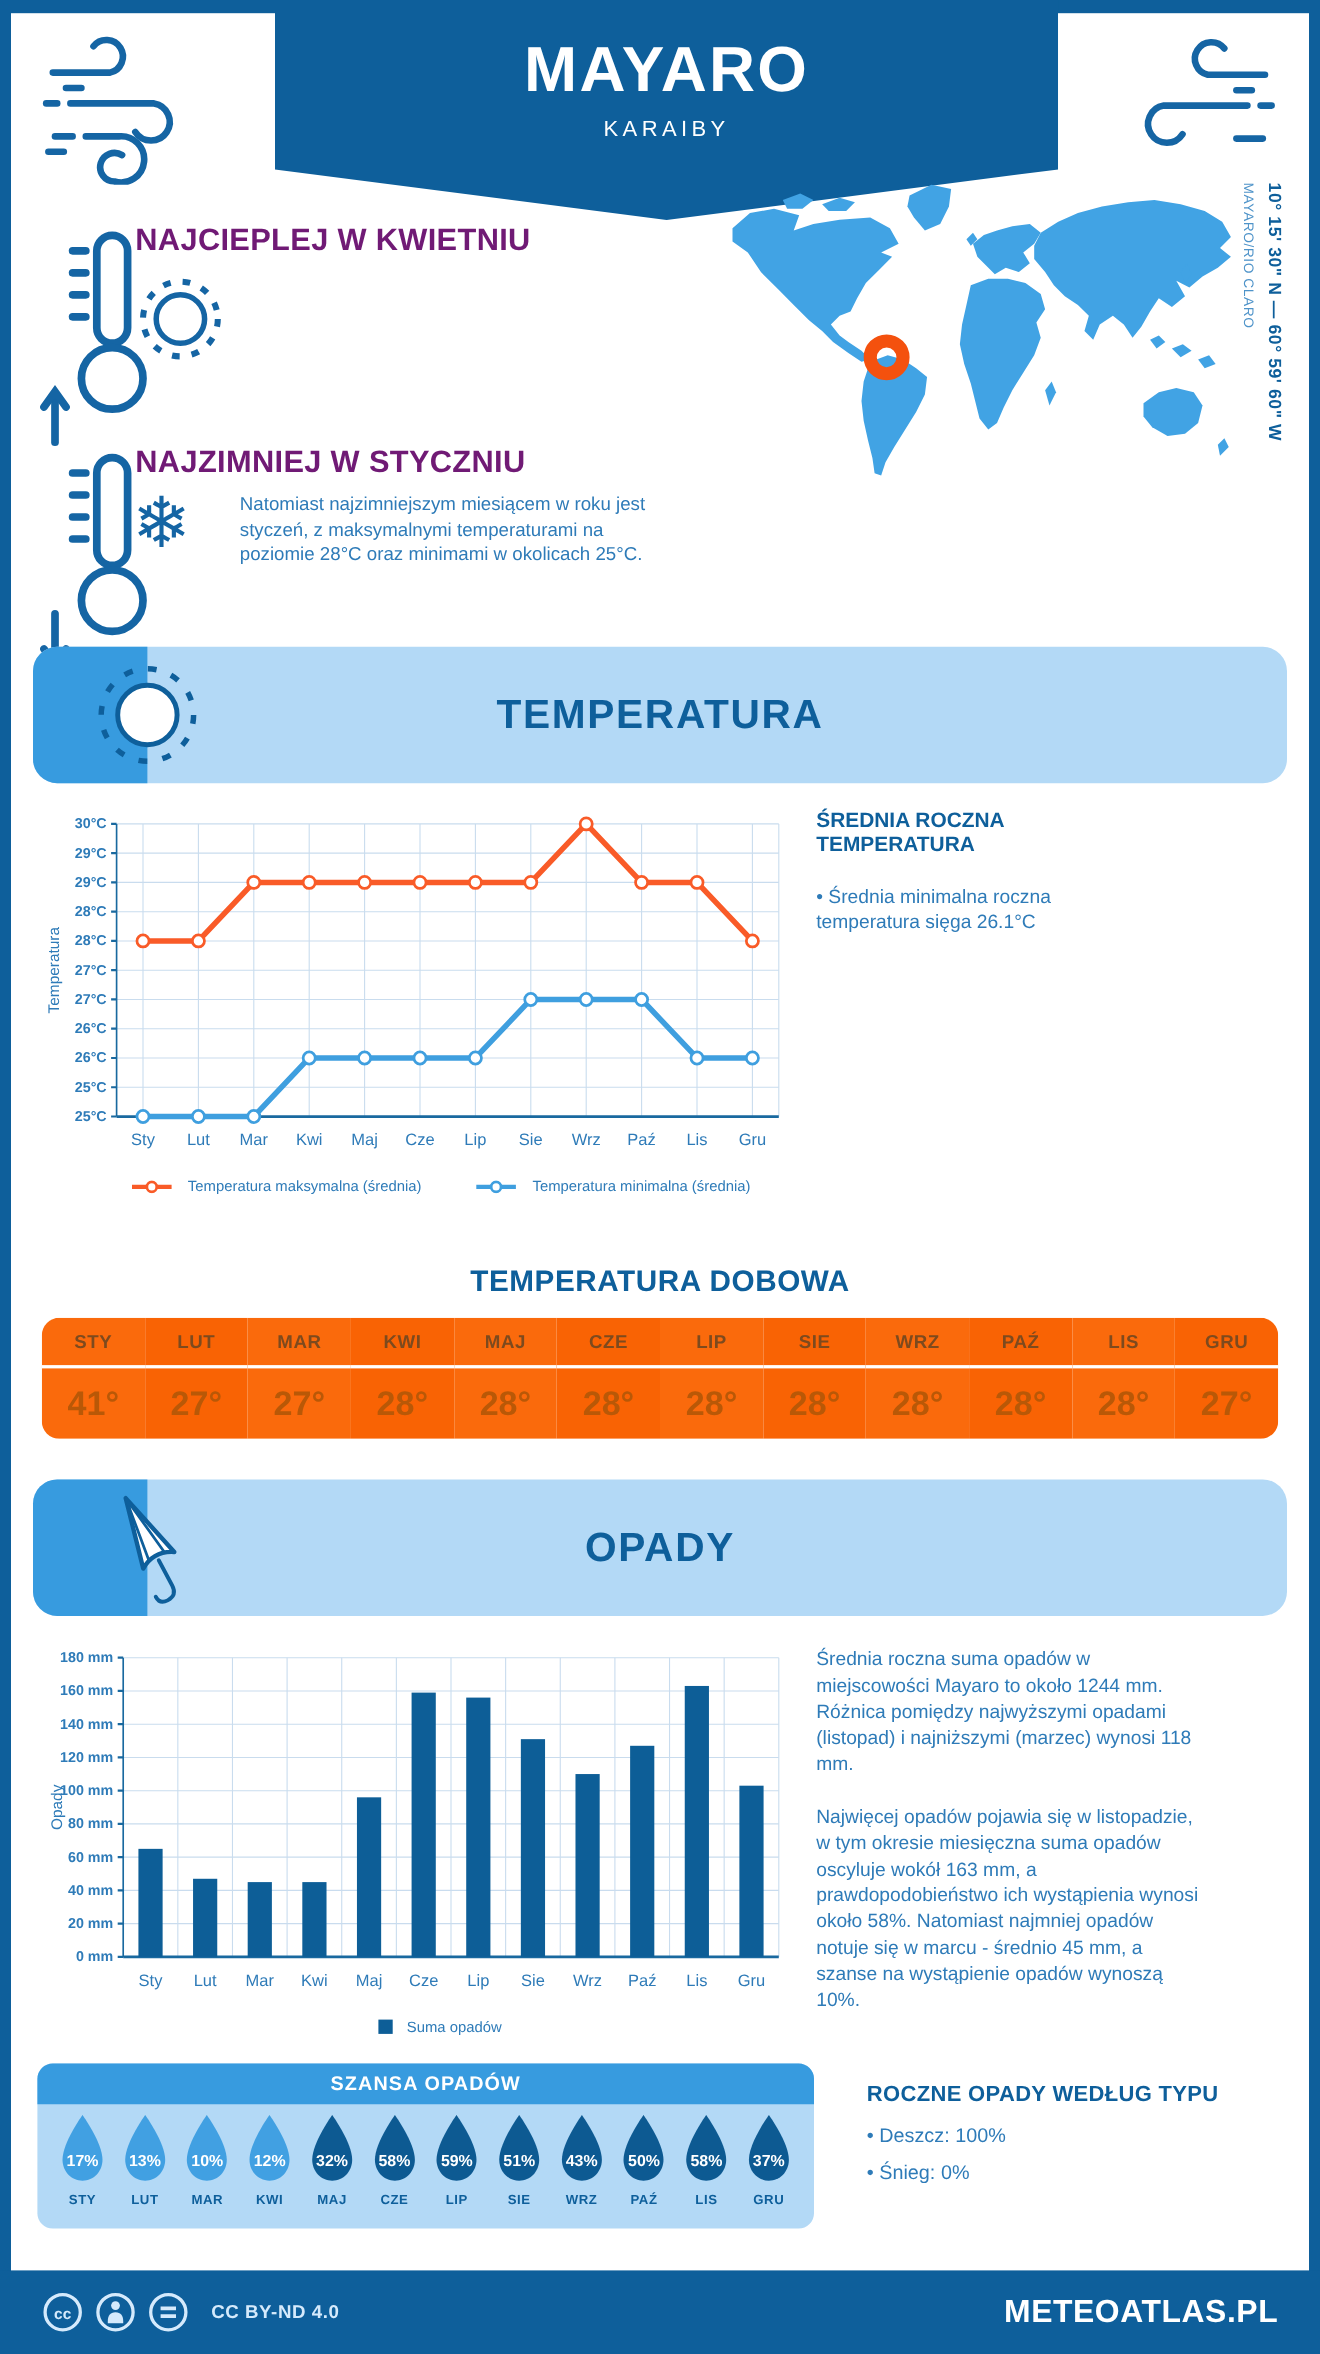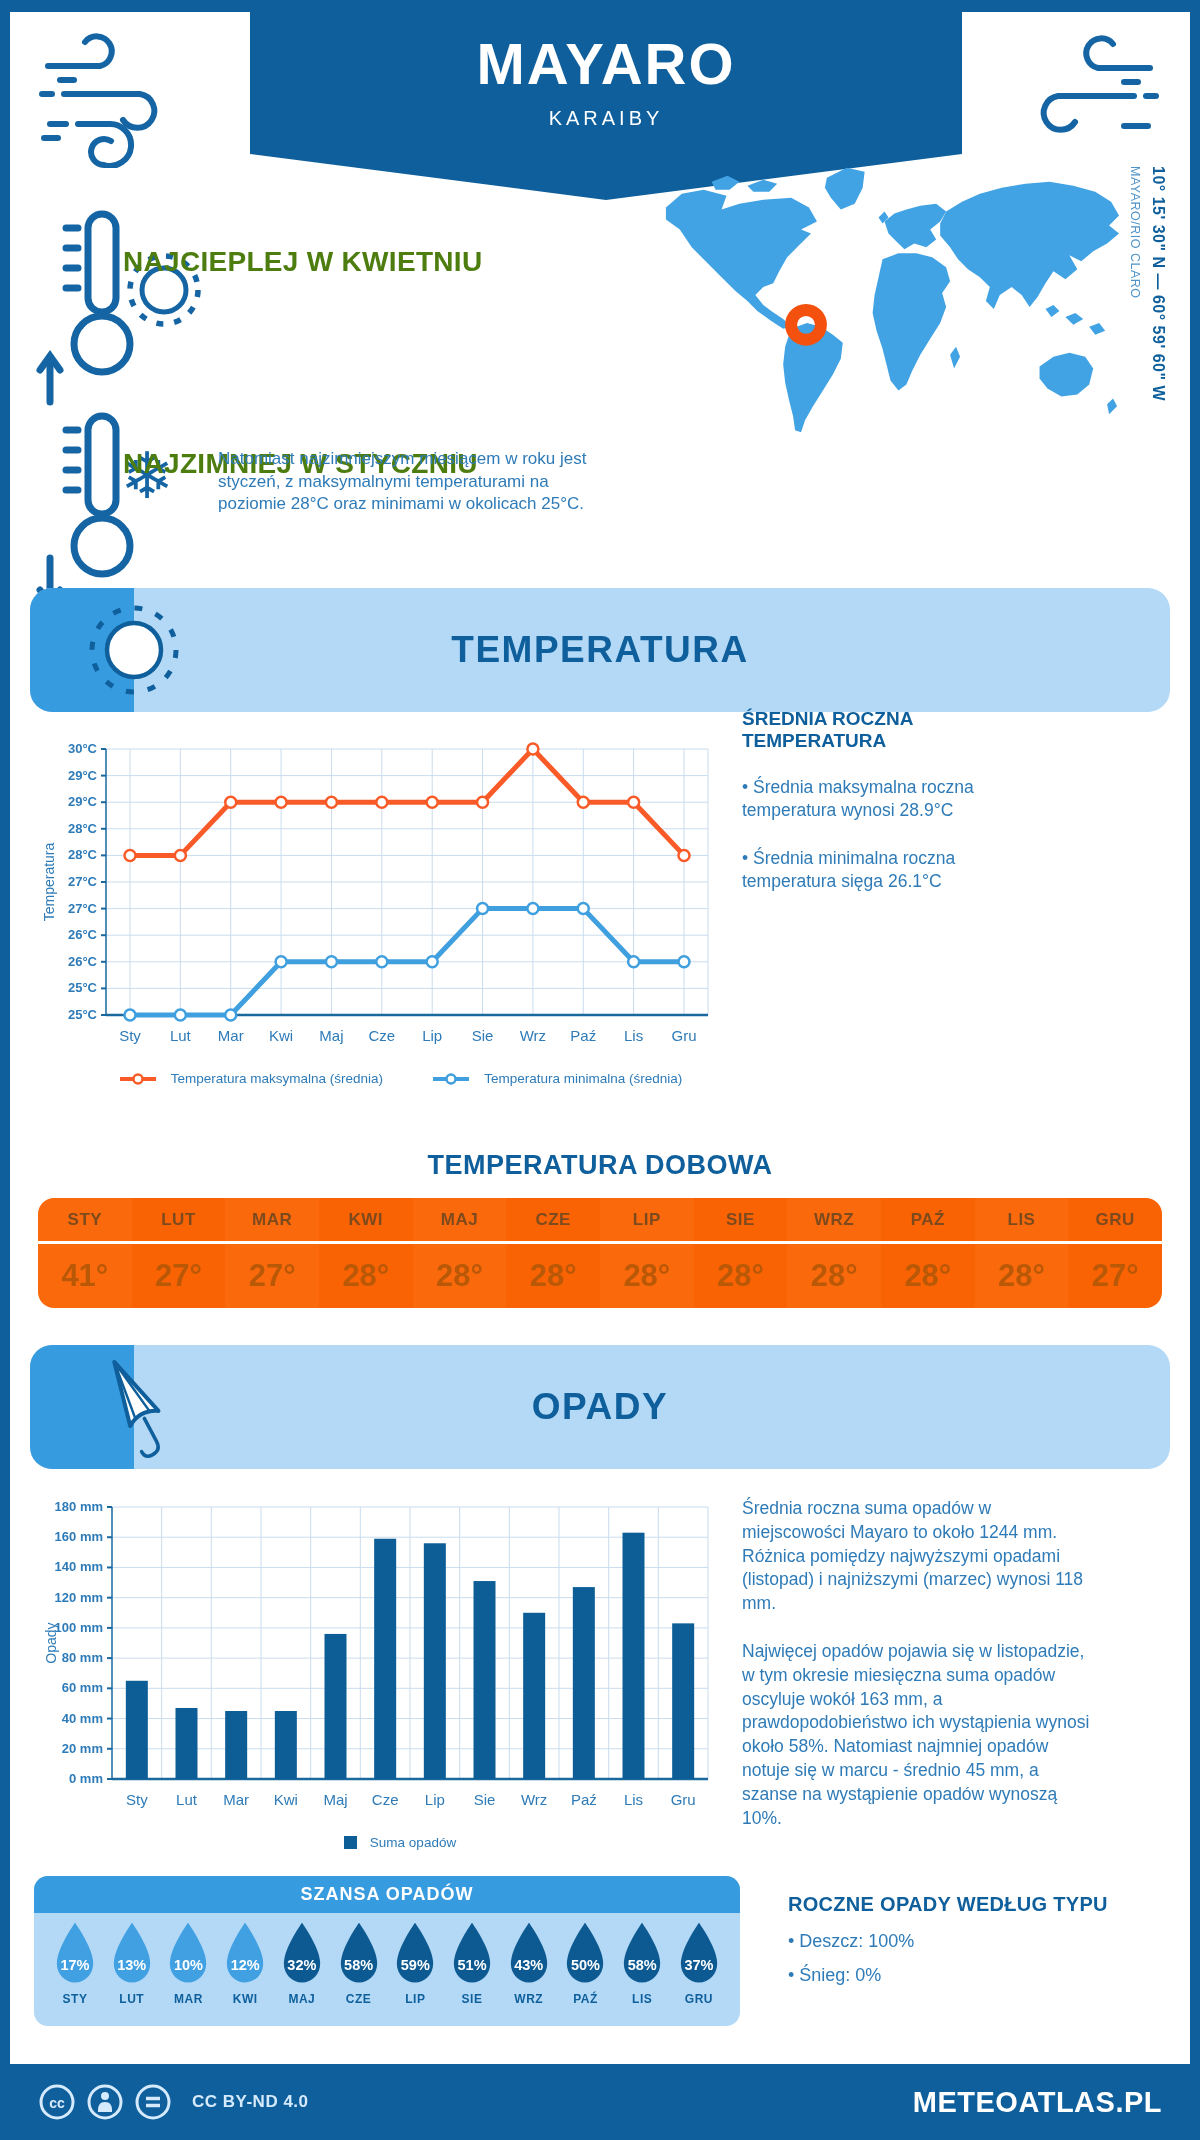--- a/index.html
+++ b/index.html
@@ -16,21 +16,21 @@
 
   .banner{position:absolute;left:250px;top:0;width:712px;height:200px;background:var(--primary);
     clip-path:polygon(0 0,100% 0,100% 77%,50% 100%,0 77%);text-align:center;color:#fff;}
   .banner .title{margin-top:30px;font-size:58px;font-weight:800;letter-spacing:2px;}
   .banner .subtitle{margin-top:10px;font-size:20px;letter-spacing:4px;font-weight:400;}
 
   .wind{position:absolute;width:150px;height:140px;}
   .wind-l{left:34px;top:28px;}
   .wind-r{right:36px;top:30px;transform:scaleX(-1);}
 
-  .info-heading{position:absolute;left:123px;font-size:28px;font-weight:800;color:#4d7c0f;letter-spacing:.3px;margin-top:44px;}
+  .info-heading{position:absolute;left:123px;font-size:28px;font-weight:800;color:#701a75;letter-spacing:.3px;}
   .para{font-size:17px;line-height:1.33;color:var(--text);}
   .warm-para{position:absolute;left:218px;top:250px;width:400px;}
   .cold-para{position:absolute;left:218px;top:448px;width:400px;}
   .thermo{position:absolute;width:110px;height:200px;}
   .sun-ico{position:absolute;width:92px;height:88px;}
   .snow-glyph{position:absolute;left:120px;top:444px;font-family:"DejaVu Sans",sans-serif;
     font-size:64px;color:#1565a4;line-height:1;}
 
   .worldmap{position:absolute;left:652px;top:158px;width:472px;height:292px;}
   .map-side{position:absolute;left:1128px;top:166px;height:290px;display:flex;flex-direction:row-reverse;gap:7px;}
@@ -48,21 +48,21 @@
   .chart-wrap{position:absolute;left:40px;width:700px;}
   .cw-temp{top:733px;height:385px;}
   .cw-rain{top:1493px;height:380px;}
   svg text{font-family:"Liberation Sans","DejaVu Sans",sans-serif;}
   .chart-legend{position:absolute;left:40px;top:338px;width:640px;display:flex;justify-content:center;gap:48px;
     font-size:13.5px;color:var(--text);align-items:center;}
   .legend-item{display:flex;align-items:center;gap:13px;}
   .bar-legend{top:342px;}
   .sq{width:13px;height:13px;display:inline-block;}
 
-  .temp-summary{position:absolute;left:742px;top:708px;width:310px;}
+  .temp-summary{position:absolute;left:742px;top:736px;width:310px;}
   .sum-title{font-size:19px;font-weight:800;color:var(--primary);margin-bottom:4px;}
   .temp-summary .para{margin-top:24px;font-size:17.5px;}
 
   .daily-title{position:absolute;left:0;right:0;top:1150px;text-align:center;font-size:27px;font-weight:800;
     color:var(--primary);letter-spacing:.5px;}
   .daily-table{position:absolute;left:38px;top:1198px;width:1124px;height:110px;border-radius:16px;overflow:hidden;
     display:grid;grid-template-columns:repeat(12,1fr);}
   .tt-col{display:flex;flex-direction:column;background:var(--orange);}
   .tt-col.alt{background:#f96304;}
   .tt-month{height:46px;display:flex;align-items:center;justify-content:center;font-size:17px;font-weight:700;
@@ -303,21 +303,20 @@
             <line x1="2" y1="6" x2="38" y2="6" stroke-width="4" stroke="#3f9fdf"></line>
             <circle cx="20" cy="6" r="4.5" fill="#fff" stroke-width="2.5" stroke="#3f9fdf"></circle>
           </svg>
         <span>Temperatura minimalna (średnia)</span>
       </span>
     </div>
   </div>
 
   <div class="temp-summary">
     <div class="sum-title">ŚREDNIA ROCZNA TEMPERATURA</div>
-    <p class="para">• Średnia maksymalna roczna temperatura wynosi 28.9°C</p>
     <p class="para">• Średnia minimalna roczna temperatura sięga 26.1°C</p>
   </div>
 
   <div class="daily-title">TEMPERATURA DOBOWA</div>
   <div class="daily-table" id="daily-table">
       <div class="tt-col">
         <div class="tt-month">STY</div>
         <div class="tt-val">41°</div>
       </div>
       <div class="tt-col alt">

